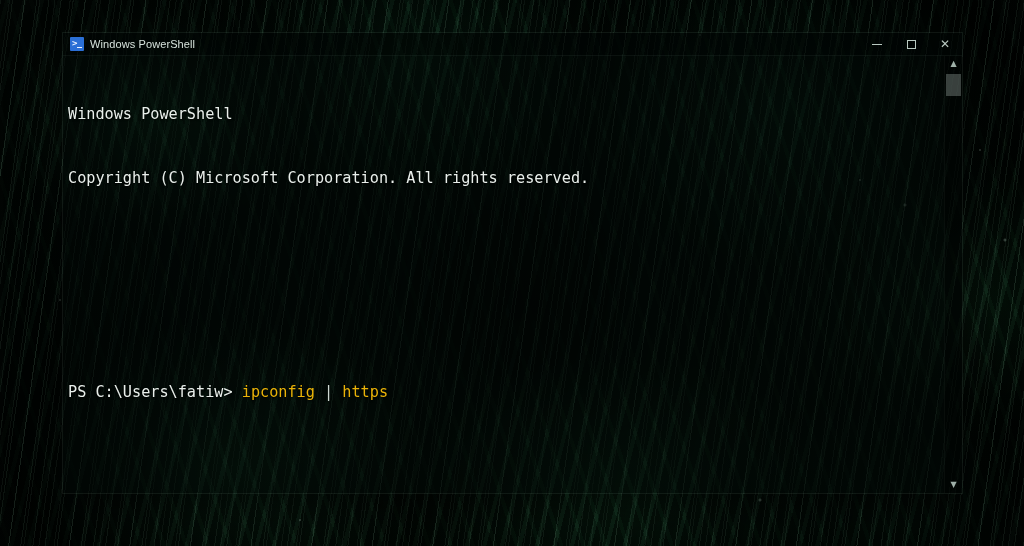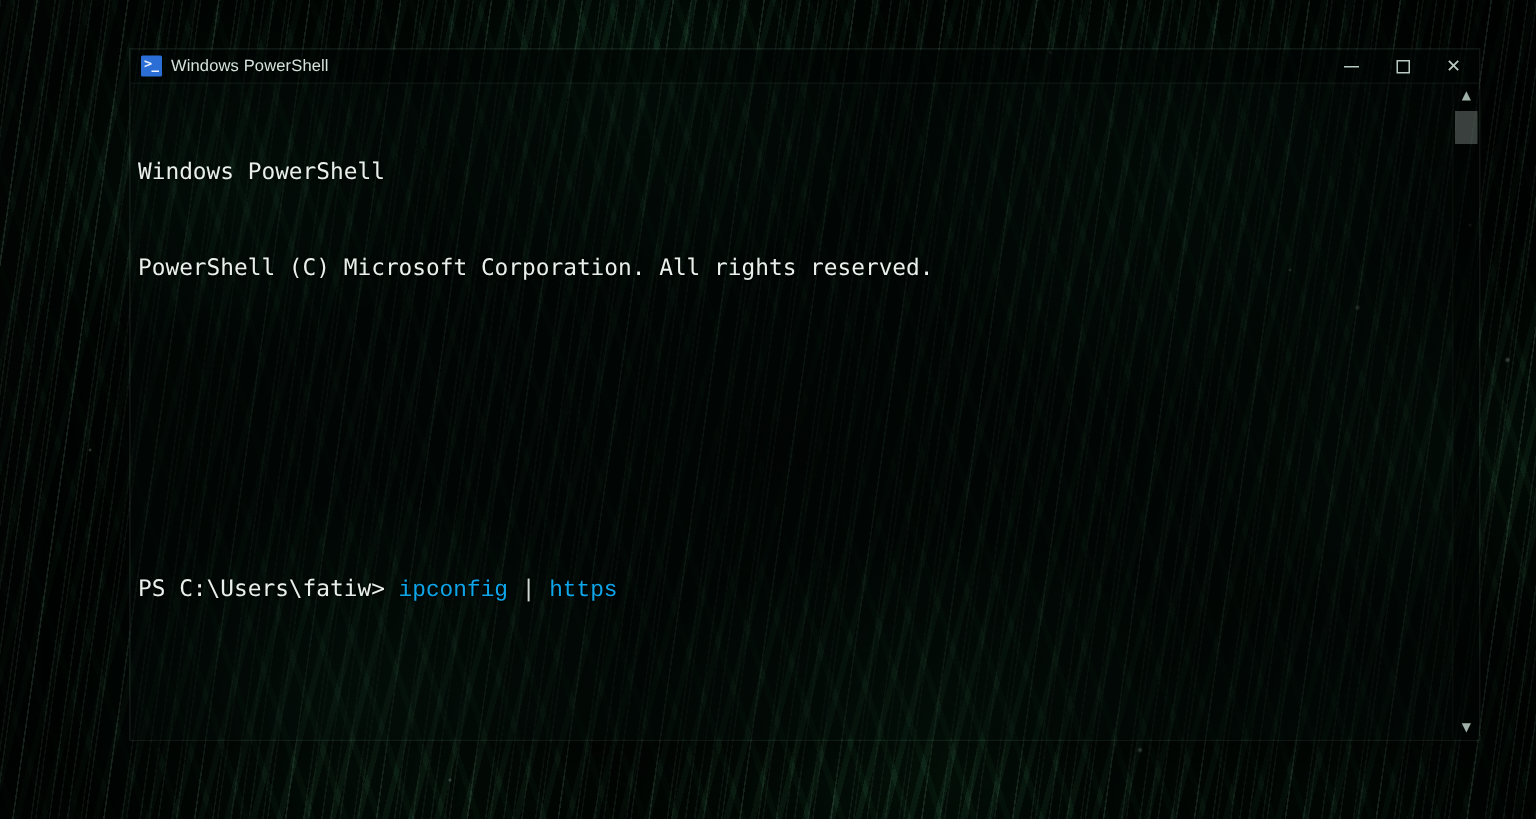--- a/index.html
+++ b/index.html
@@ -79,21 +79,20 @@
     left: 63px;
     top: 33px;
     width: 899px;
     height: 460px;
     background: rgba(2, 8, 6, 0.55);
     box-shadow: 0 0 0 1px rgba(150,190,170,0.10),
                 0 14px 40px rgba(0,0,0,0.55);
     display: flex;
     flex-direction: column;
     overflow: hidden;
-    margin-left: 24px;
   }
 
   .titlebar {
     height: 22px;
     flex: 0 0 22px;
     display: flex;
     align-items: center;
     background: rgba(0,0,0,0.18);
     border-bottom: 1px solid rgba(160,200,180,0.07);
   }
@@ -185,21 +184,21 @@
     font-family: "DejaVu Sans Mono", "Liberation Mono", monospace;
     font-size: 15.2px;
     line-height: 21.4px;
     color: #e8eeea;
     white-space: pre;
     overflow: hidden;
     text-shadow: 0 1px 2px rgba(0,0,0,0.85);
   }
   .console-text .line { min-height: 21.4px; }
   .c-white  { color: #e9efeb; }
-  .c-yellow { color: #0ea5e9; font-family: Liberation Mono, monospace; }
+  .c-yellow { color: #eab308; }
   .c-gray   { color: #cfd8d3; }
 
   
   .console-scrollbar {
     flex: 0 0 17px;
     width: 17px;
     background: rgba(0,0,0,0.30);
     display: flex;
     flex-direction: column;
     align-items: center;
@@ -250,21 +249,21 @@
         <div class="winbtn close">
           <span class="glyph-close">✕</span>
         </div>
       </div>
     </div>
 
     <div class="console-area">
 
       <div class="console-text">
         <div class="line c-white">Windows PowerShell</div>
-        <div class="line c-white">PowerShell (C) Microsoft Corporation. All rights reserved.</div>
+        <div class="line c-white">Copyright (C) Microsoft Corporation. All rights reserved.</div>
         <div class="line">&nbsp;</div>
         <div class="line">&nbsp;</div>
 
         <div class="line"><span class="c-white">PS C:\Users\fatiw&gt; </span><span class="c-yellow">ipconfig</span><span class="c-gray"> | </span><span class="c-yellow">https</span></div>
 
         
         
         
 
         

